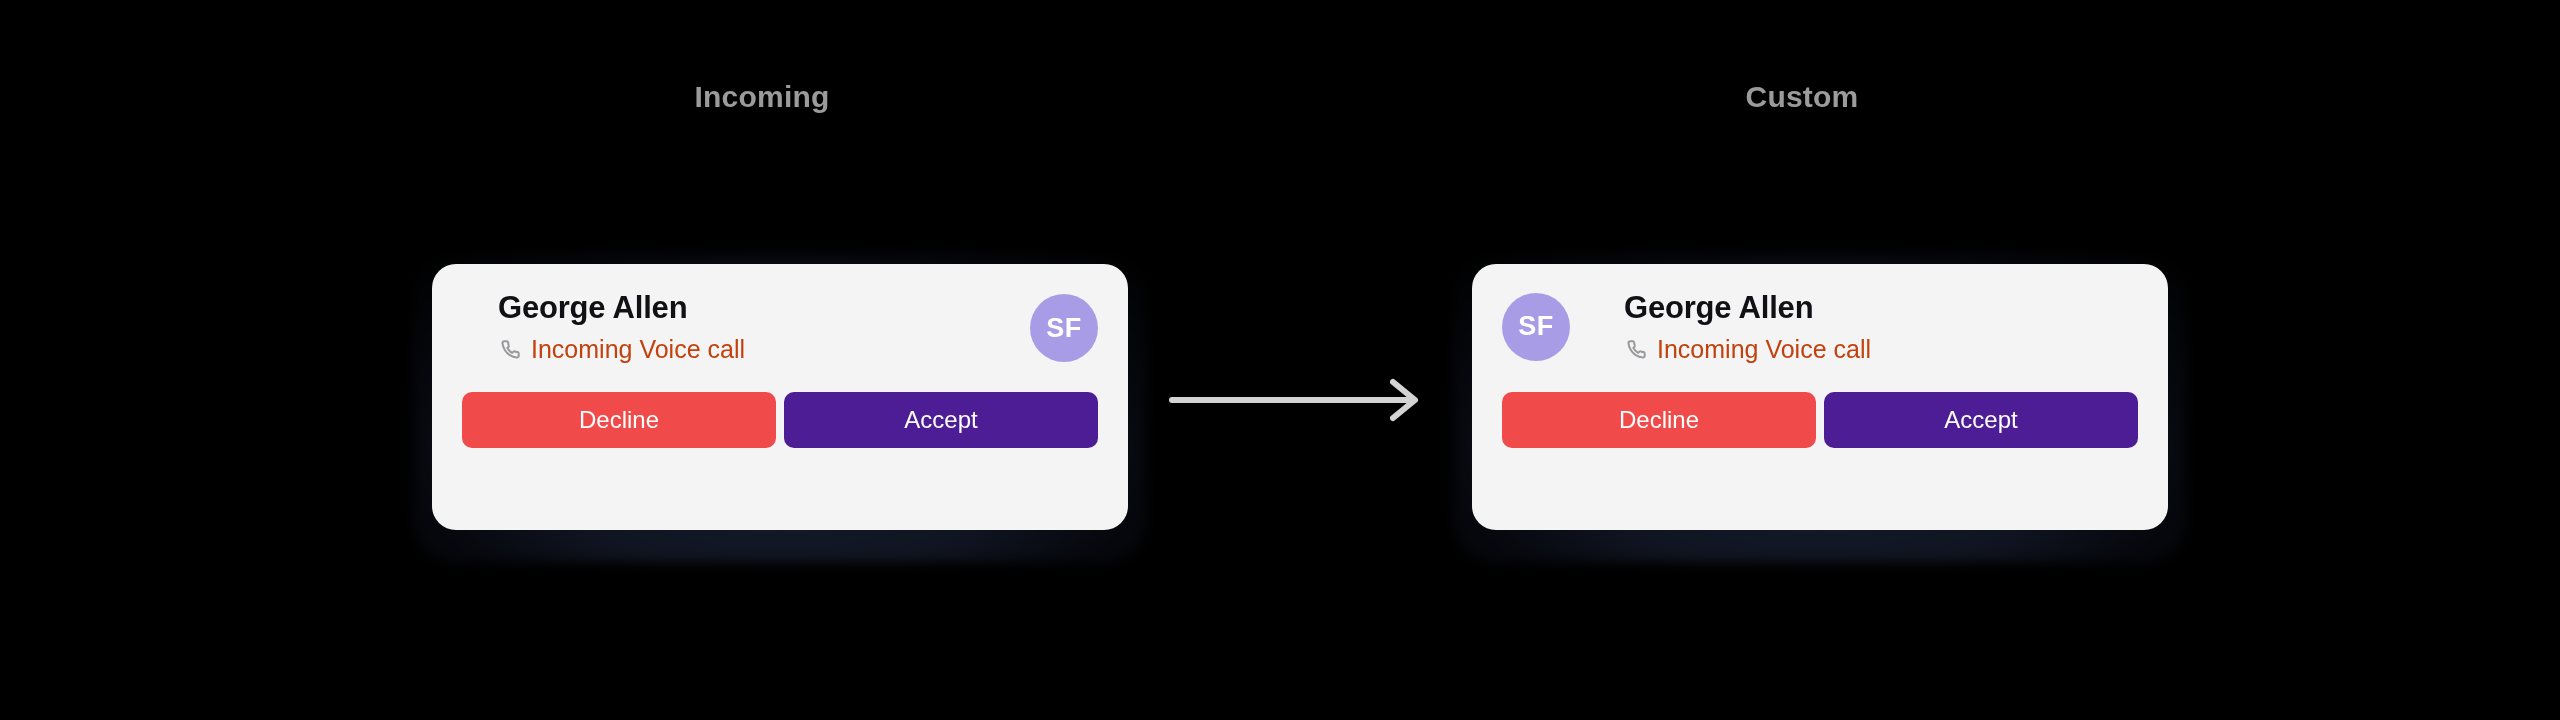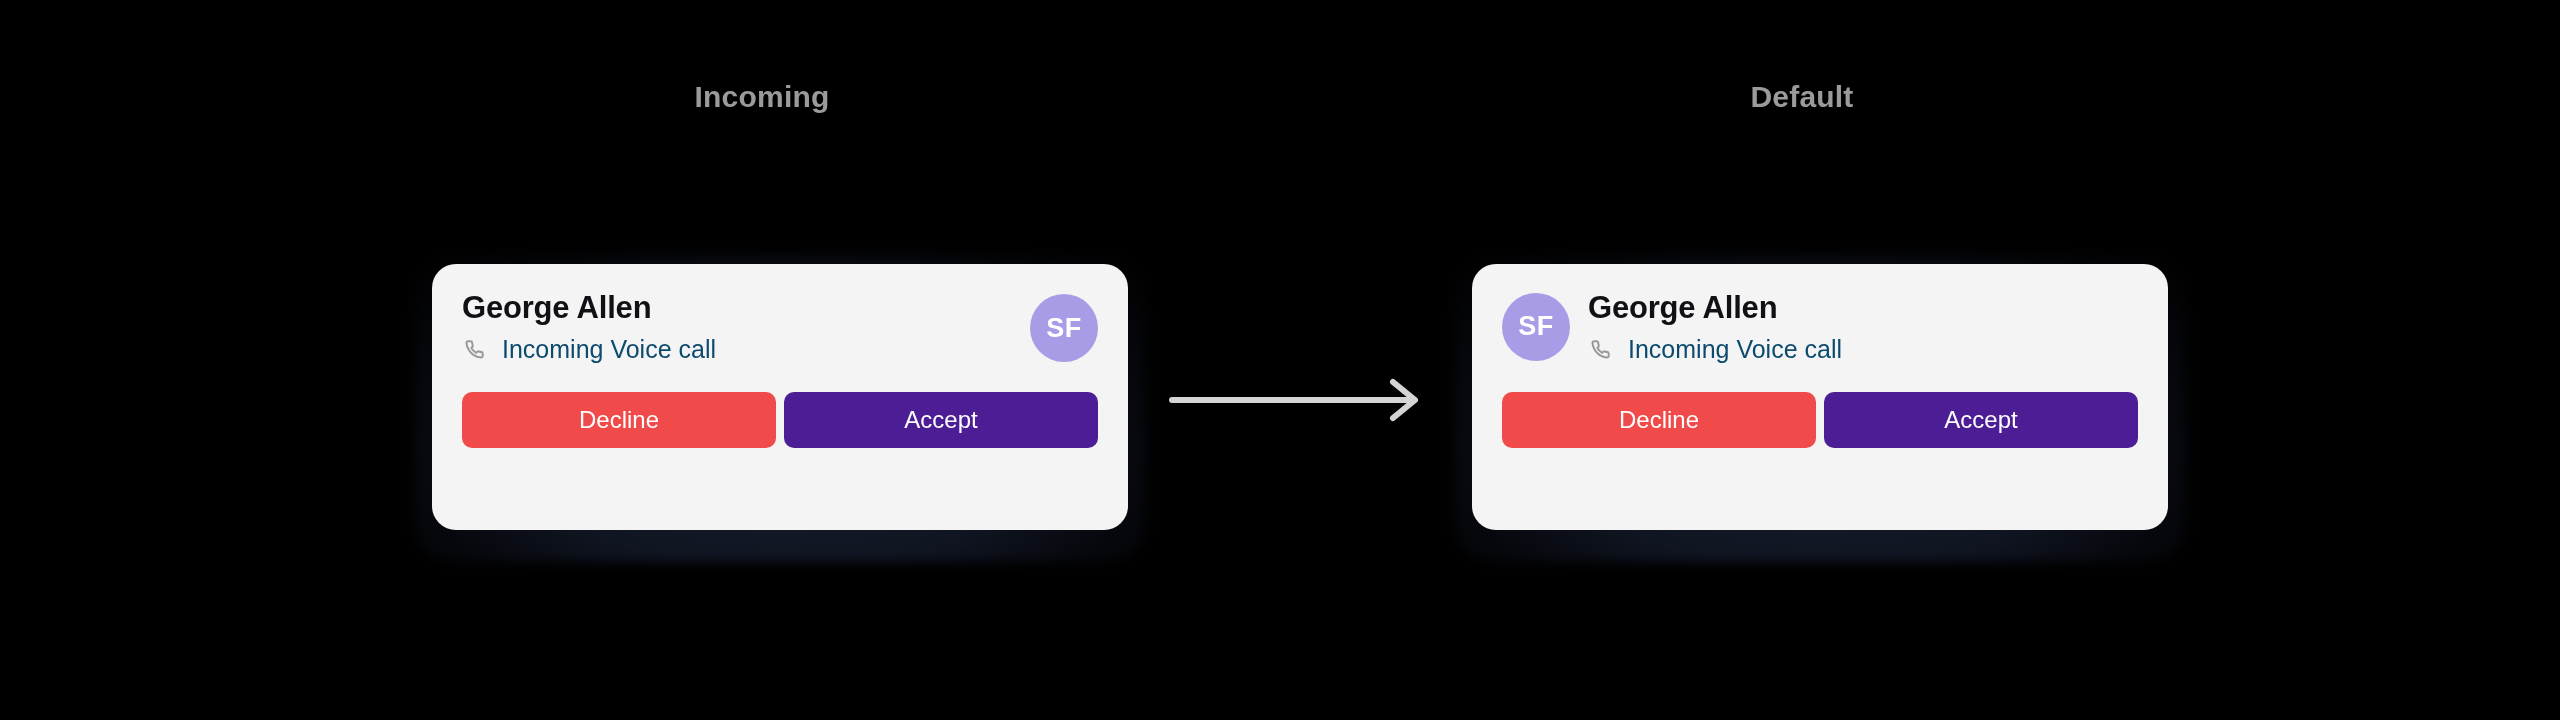--- a/index.html
+++ b/index.html
@@ -87,38 +87,38 @@
   
   .card.variant-default .card-header { flex-direction: row; }
   .card.variant-default .identity { flex: 1 1 auto; }
   .card.variant-default .avatar { margin-left: auto; margin-top: 4px; }
 
   
   .card.variant-custom .card-header { flex-direction: row; align-items: center; }
   .card.variant-custom .avatar { margin-top: 0; }
   .card.variant-custom .identity { flex: 1 1 auto; }
 
-  .identity { min-width: 0; }
+  .identity { min-width: 0; margin-left: 36px; }
 
   .caller-name {
     font-size: 31px;
     font-weight: bold;
     color: #111115;
     line-height: 1.18;
     letter-spacing: -0.2px;
     white-space: nowrap;
   }
 
   .call-status {
     display: flex;
     align-items: center;
-    gap: 16px;
+    gap: 9px;
     margin-top: 7px;
     font-size: 25px;
-    color: #0c4a6e;
+    color: #c2410c;
     line-height: 1.2;
     white-space: nowrap;
   }
 
   .phone-icon {
     display: inline-flex;
     align-items: center;
     justify-content: center;
     width: 24px;
     height: 24px;
@@ -180,21 +180,21 @@
   }
   .flow-arrow svg { display: block; width: 100%; height: 100%; }
 </style>
 </head>
 <body>
 
 <div class="stage">
 
   <div class="column-title left">Incoming</div>
 
-  <div class="column-title right">Default</div>
+  <div class="column-title right">Custom</div>
 
   <div class="card-wrap left">
     <div class="card-shadow"></div>
 
     <div class="card variant-default">
 
       <div class="card-header">
 
         <div class="identity">
           <div class="caller-name">George Allen</div>

